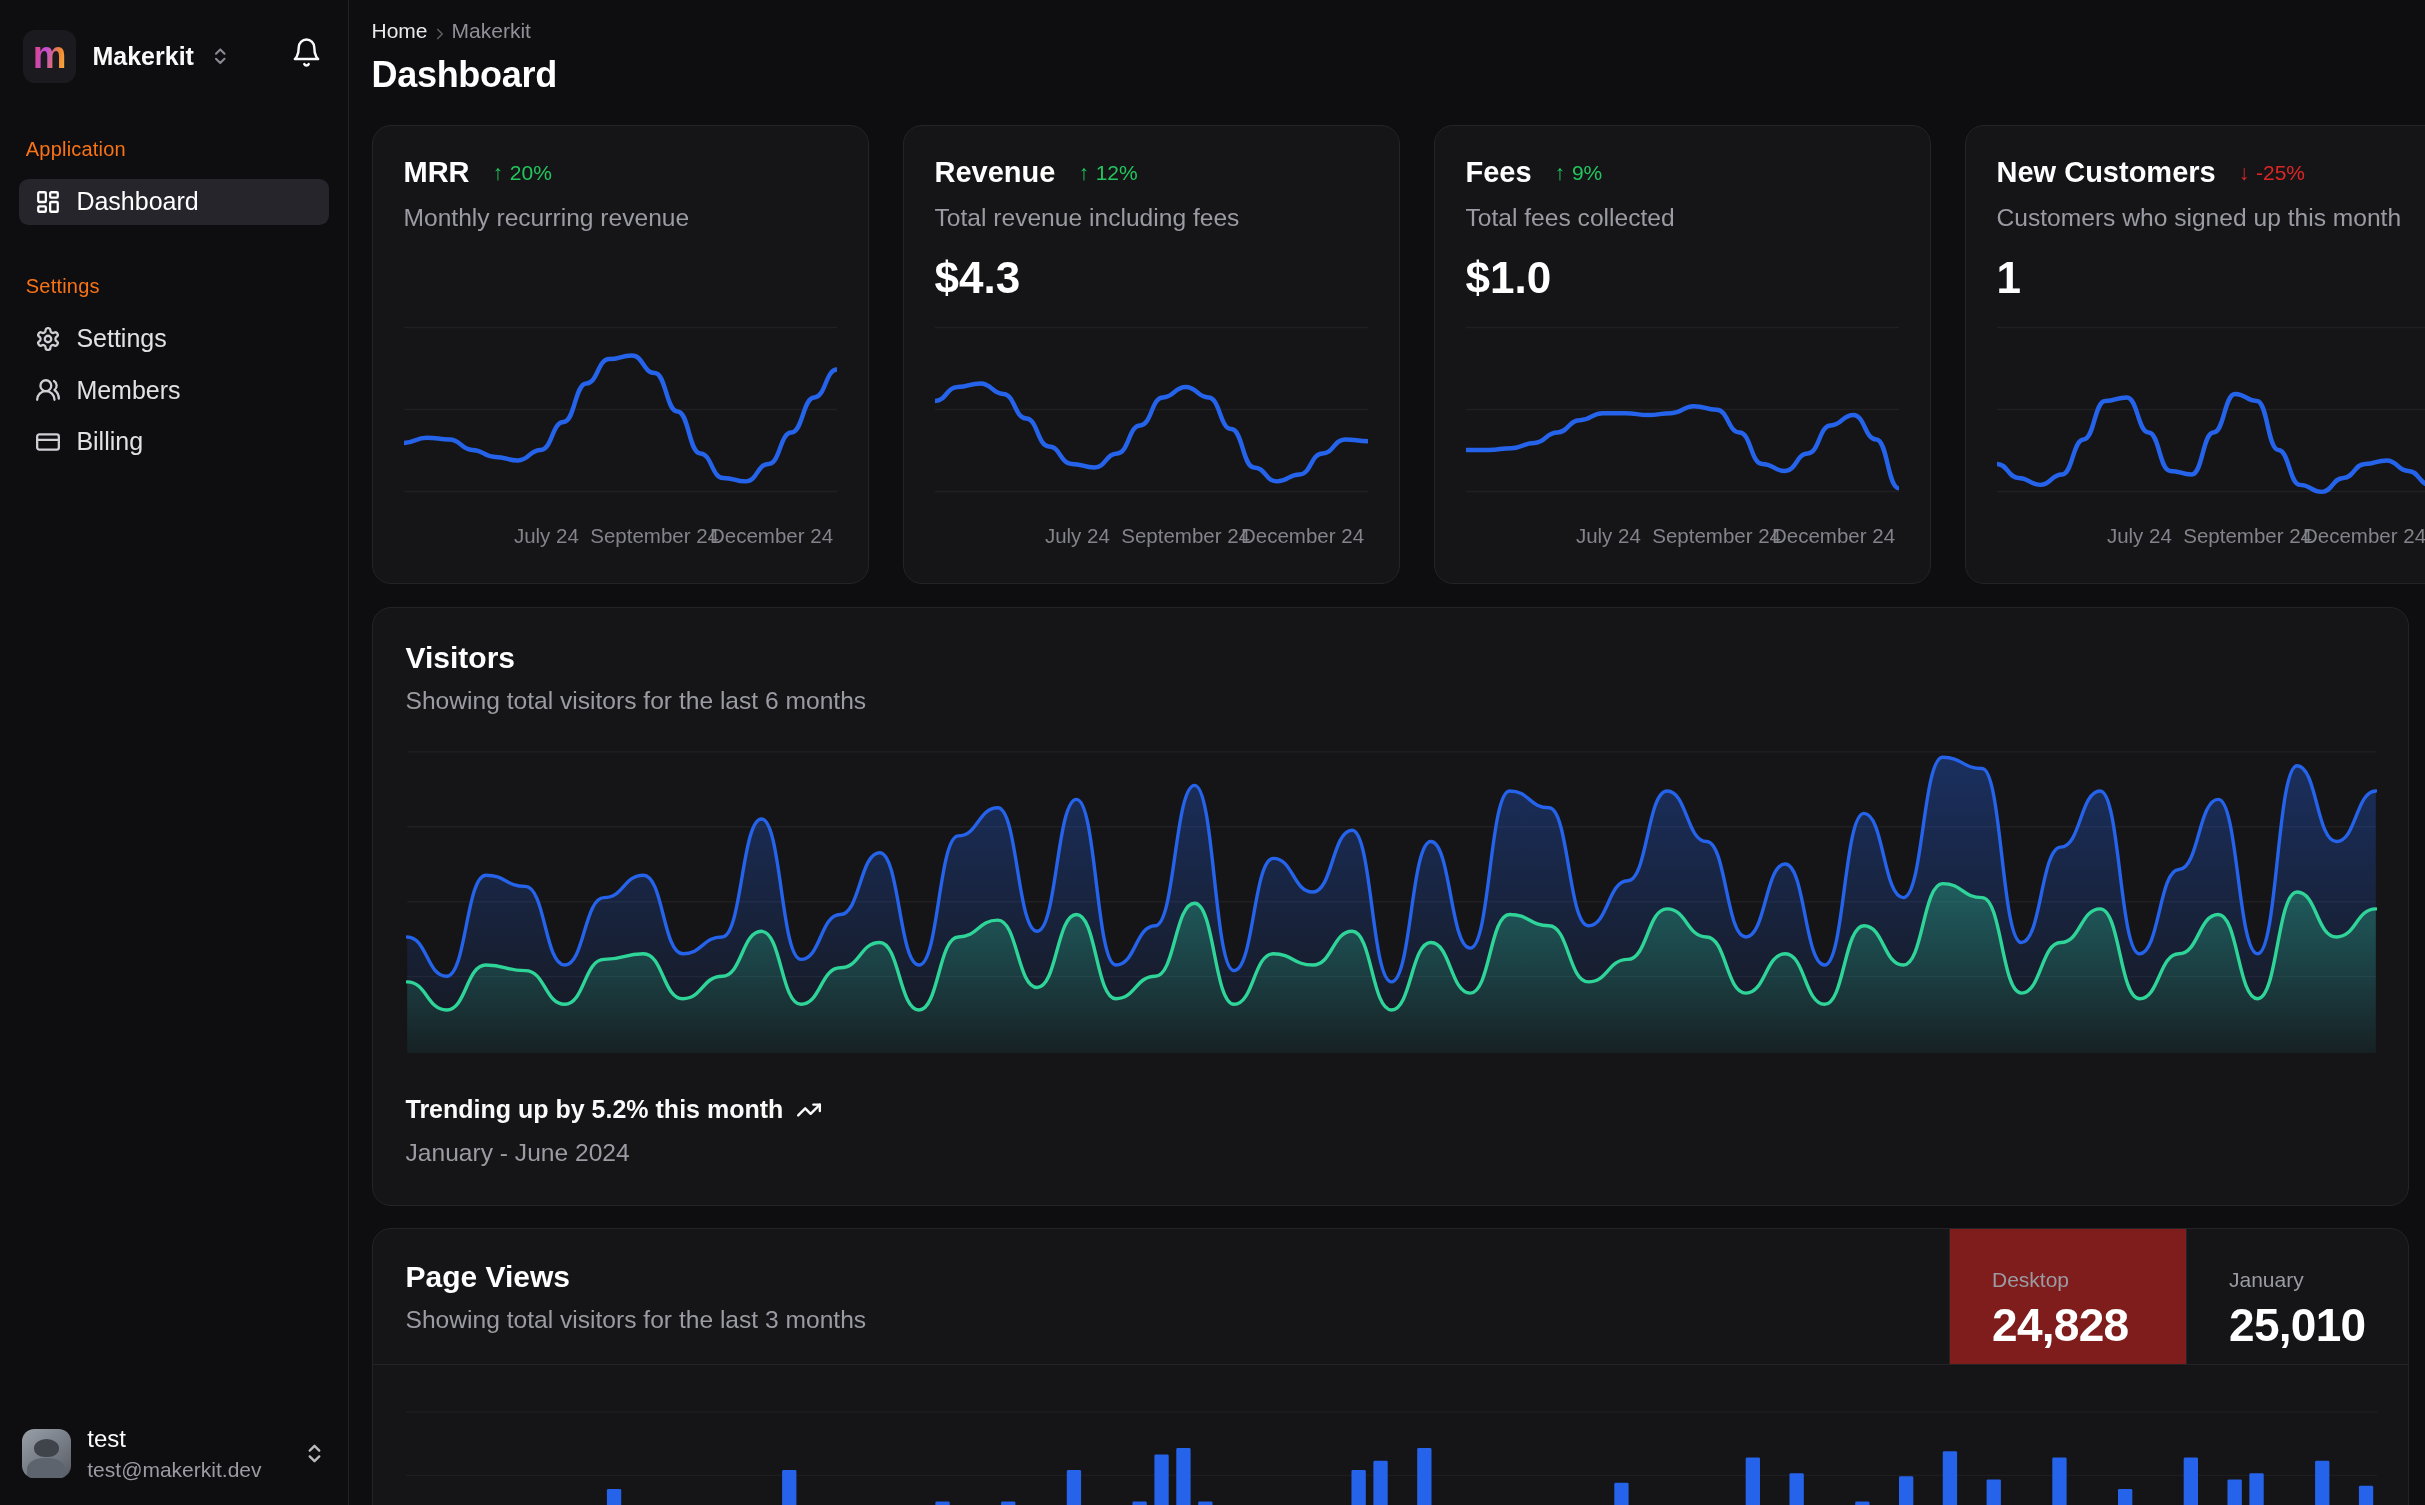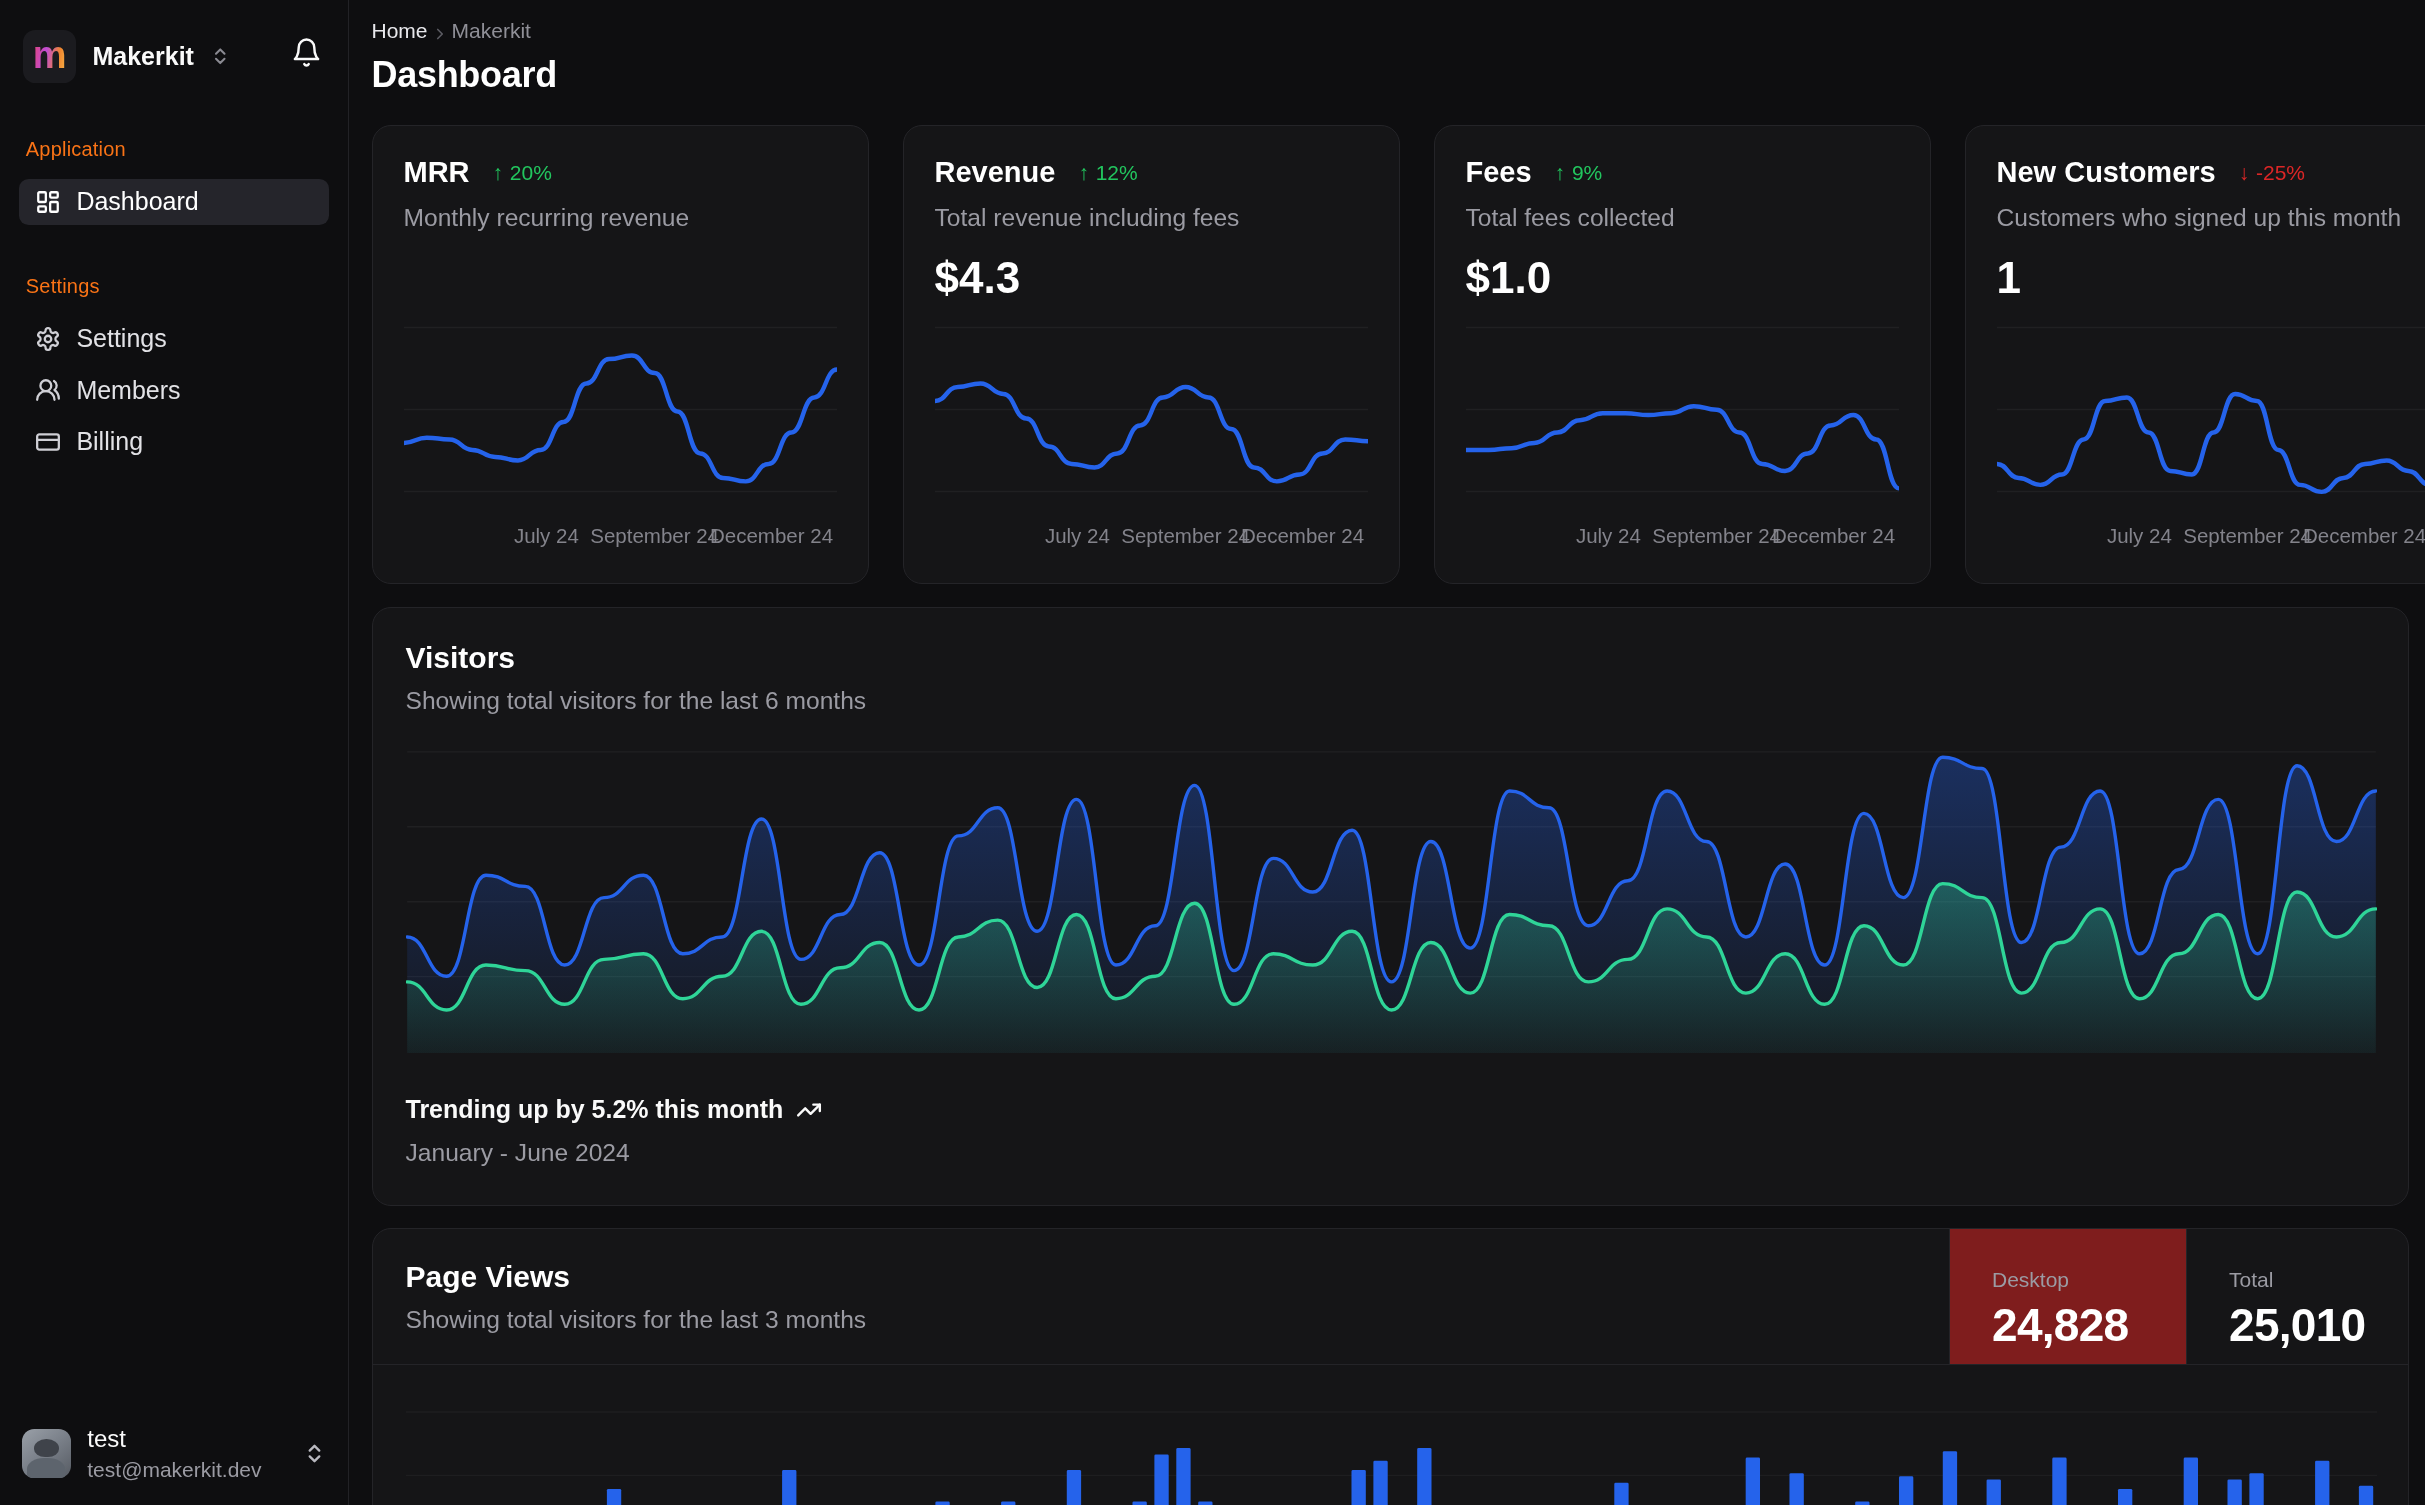--- a/index.html
+++ b/index.html
@@ -332,21 +332,21 @@
       <div class="pv-titles">
         <div class="sec-title">Page Views</div>
         <div class="sec-sub">Showing total visitors for the last 3 months</div>
       </div>
       <div class="pv-tabs">
         <button class="pv-tab active">
           <div class="pv-tab-label">Desktop</div>
           <div class="pv-tab-value">24,828</div>
         </button>
         <button class="pv-tab">
-          <div class="pv-tab-label">Total</div>
+          <div class="pv-tab-label">January</div>
           <div class="pv-tab-value">25,010</div>
         </button>
       </div>
     </div>
     <div class="pv-chart" id="bars-chart"><svg width="1971" height="389" viewBox="0 0 2889 570">
           <line x1="0" x2="2889" y1="57" y2="57" stroke="rgba(255,255,255,0.04)" stroke-width="2"></line>
           <line x1="0" x2="2889" y1="150" y2="150" stroke="rgba(255,255,255,0.04)" stroke-width="2"></line>
           <rect x="5.550000000000001" y="367.6" width="21" height="202.39999999999998" rx="2" fill="#2563eb"></rect>
           <rect x="37.650000000000006" y="303.20000000000005" width="21" height="266.79999999999995" rx="2" fill="#2563eb"></rect>
           <rect x="69.75" y="404.4" width="21" height="165.6" rx="2" fill="#2563eb"></rect>

